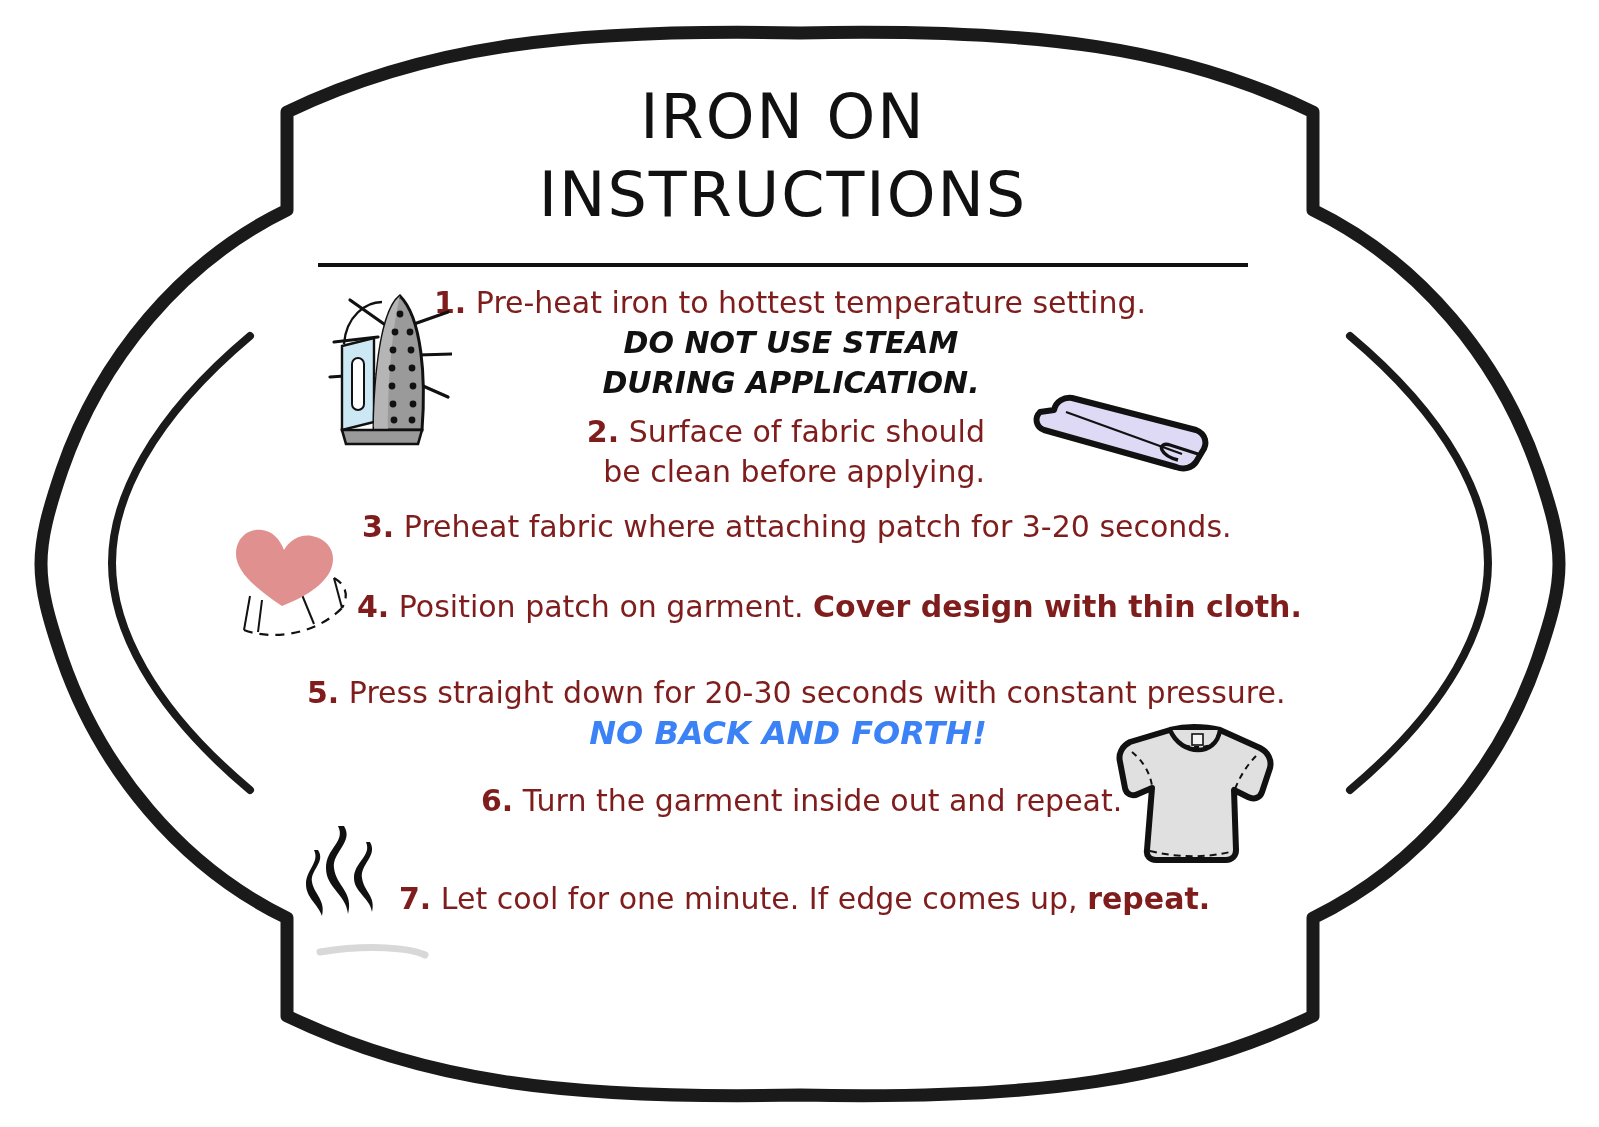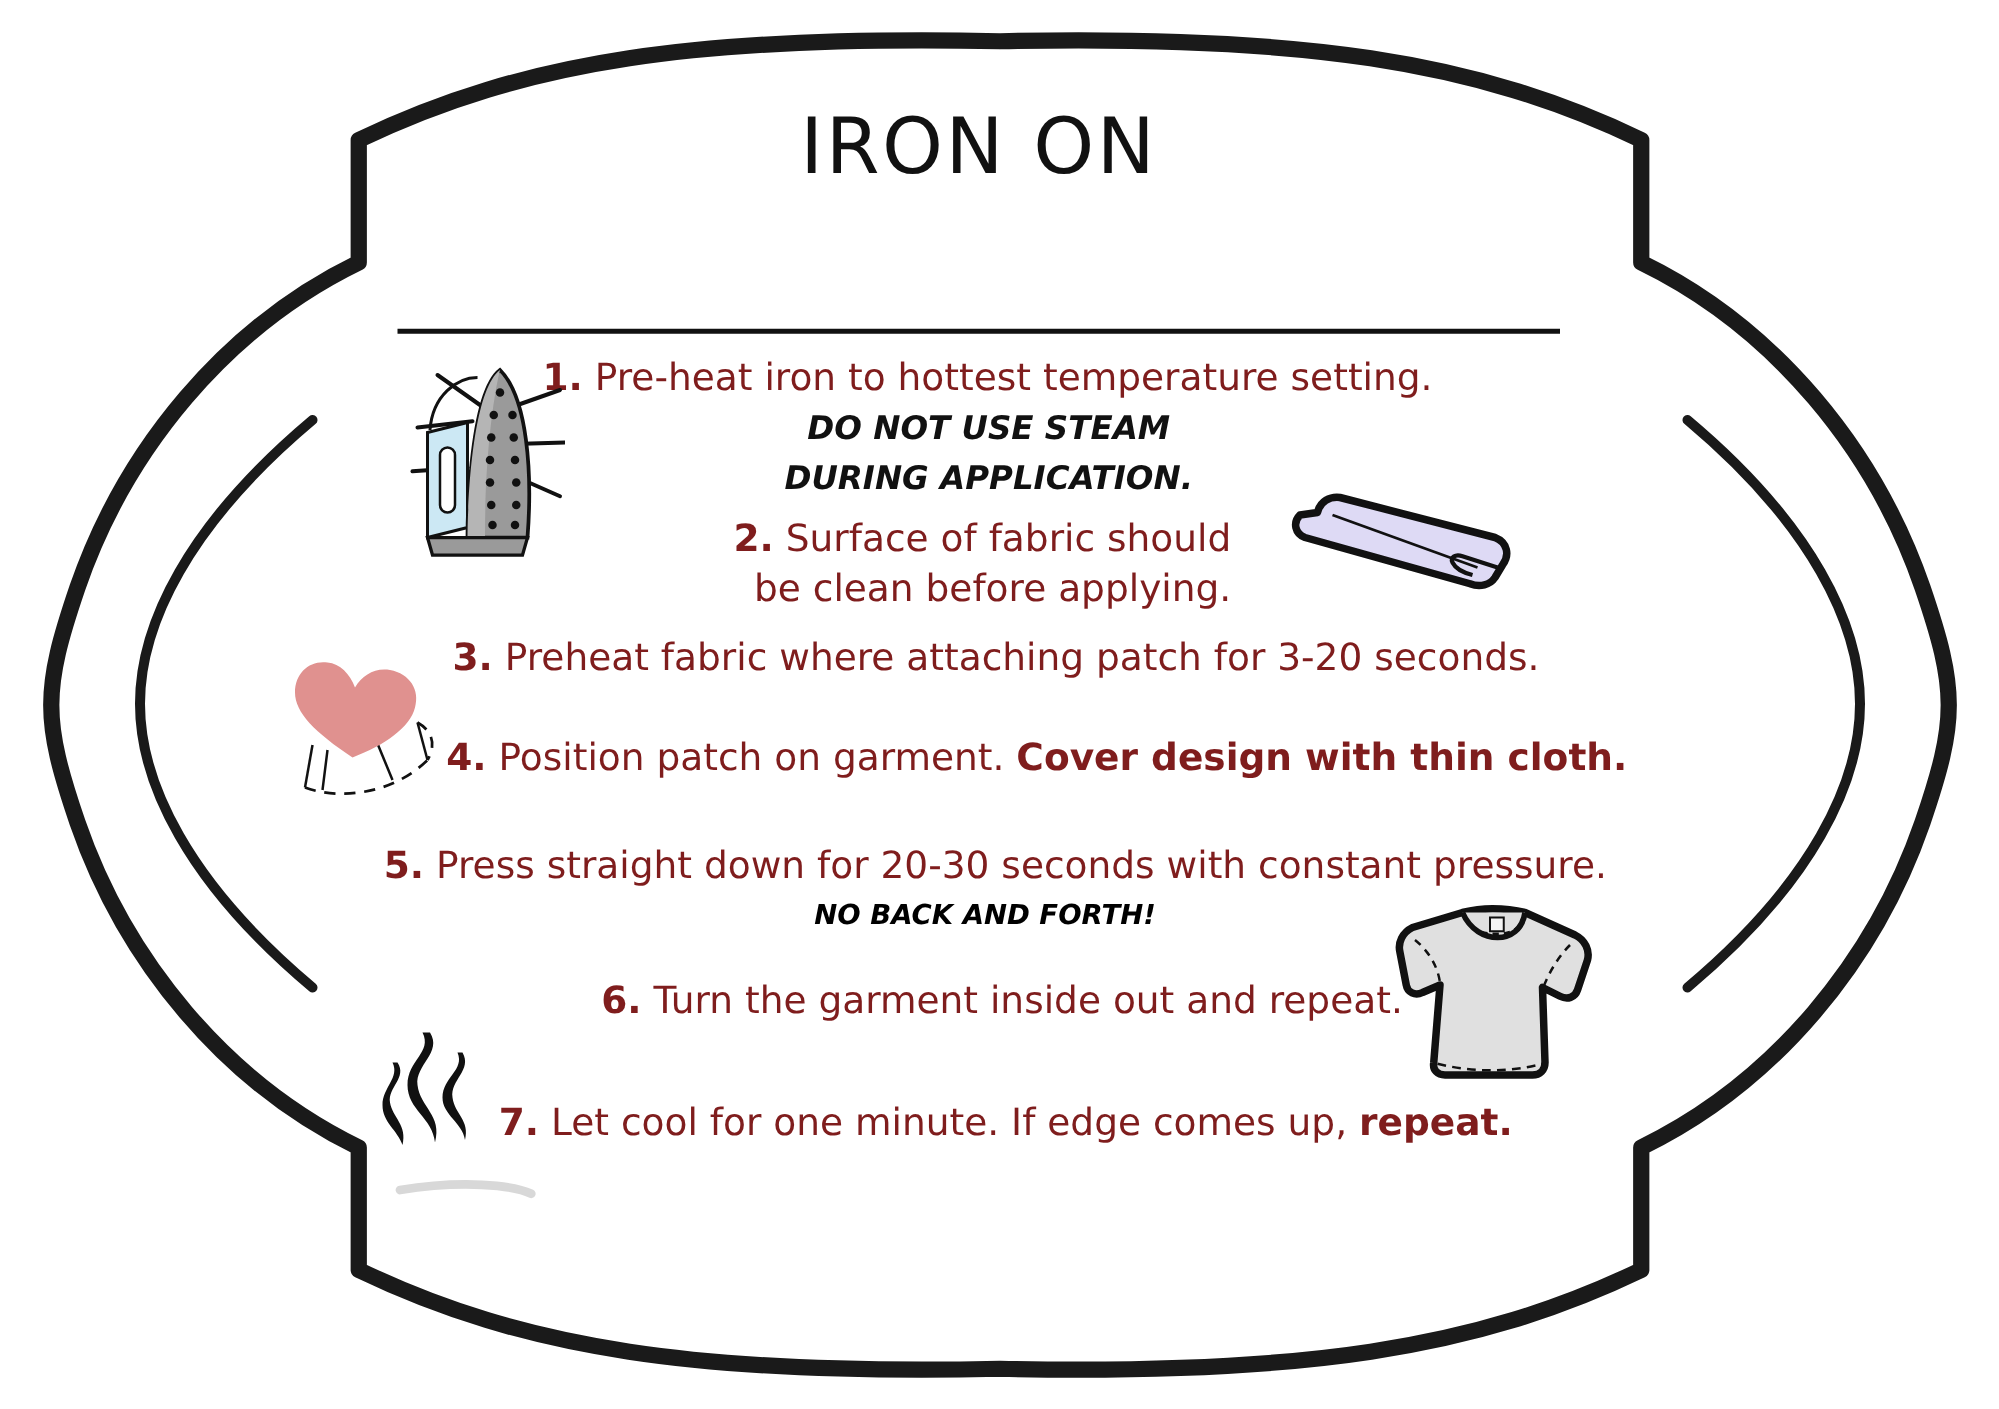--- a/index.html
+++ b/index.html
@@ -74,44 +74,44 @@
     font-weight: bold;
   }
   .s1 { left: 434px;  top: 283px; }
   .s1-sub {
     position: absolute;
     left: 434px;
     top: 283px;
     width: 714px;
     text-align: center;
     font-family: "DejaVu Sans", sans-serif;
-    font-size: 26px;
+    font-size: 30px;
     line-height: 40px;
     color: #111111;
   }
   .s2 {
     left: 585px;
     top: 412px;
     width: 400px;
     text-align: right;
     white-space: normal;
   }
   .s3 { left: 362px; top: 507px; }
   .s4 { left: 357px; top: 587px; }
   .s5 { left: 307px; top: 673px; }
   .s5-sub {
     position: absolute;
     left: 307px;
     top: 713px;
     width: 962px;
     text-align: center;
     font-family: "DejaVu Sans", sans-serif;
-    font-size: 22px;
+    font-size: 32px;
     line-height: 40px;
-    color: #000000;
+    color: #3b82f6;
   }
   .s6 { left: 481px; top: 781px; }
   .s7 { left: 399px; top: 879px; }
 
   .icon-abs { position: absolute; }
   #iron-icon   { left: 322px;  top: 282px;  width: 130px; height: 165px; }
   #fabric-icon { left: 1010px; top: 390px;  width: 200px; height: 95px; }
   #heart-icon  { left: 222px;  top: 512px;  width: 145px; height: 130px; }
   #tshirt-icon { left: 1108px; top: 718px;  width: 175px; height: 148px; }
   #steam-icon  { left: 302px;  top: 818px;  width: 85px;  height: 105px; }
@@ -150,20 +150,21 @@
          C 1450,420 1488,500 1488,563
          C 1488,626 1450,706 1350,790"></path>
 
     <path fill="none" stroke="#d8d8d8" stroke-width="7" stroke-linecap="round" d="M 320,952 C 370,944 410,948 425,955"></path>
   </svg>
 
   <div id="content">
 
     <div class="title-block">
       <div class="title-line">IRON ON</div>
+      <div class="title-line">INSTRUCTIONS</div>
     </div>
     <div class="title-rule"></div>
 
     <div class="step s1">
       <span class="num">1.</span>
       <span>Pre-heat iron to hottest temperature setting.</span>
     </div>
     <div class="s1-sub" style="top:323px;">
       <div class="emph">DO NOT USE STEAM</div>
       <div class="emph">DURING APPLICATION.</div>

